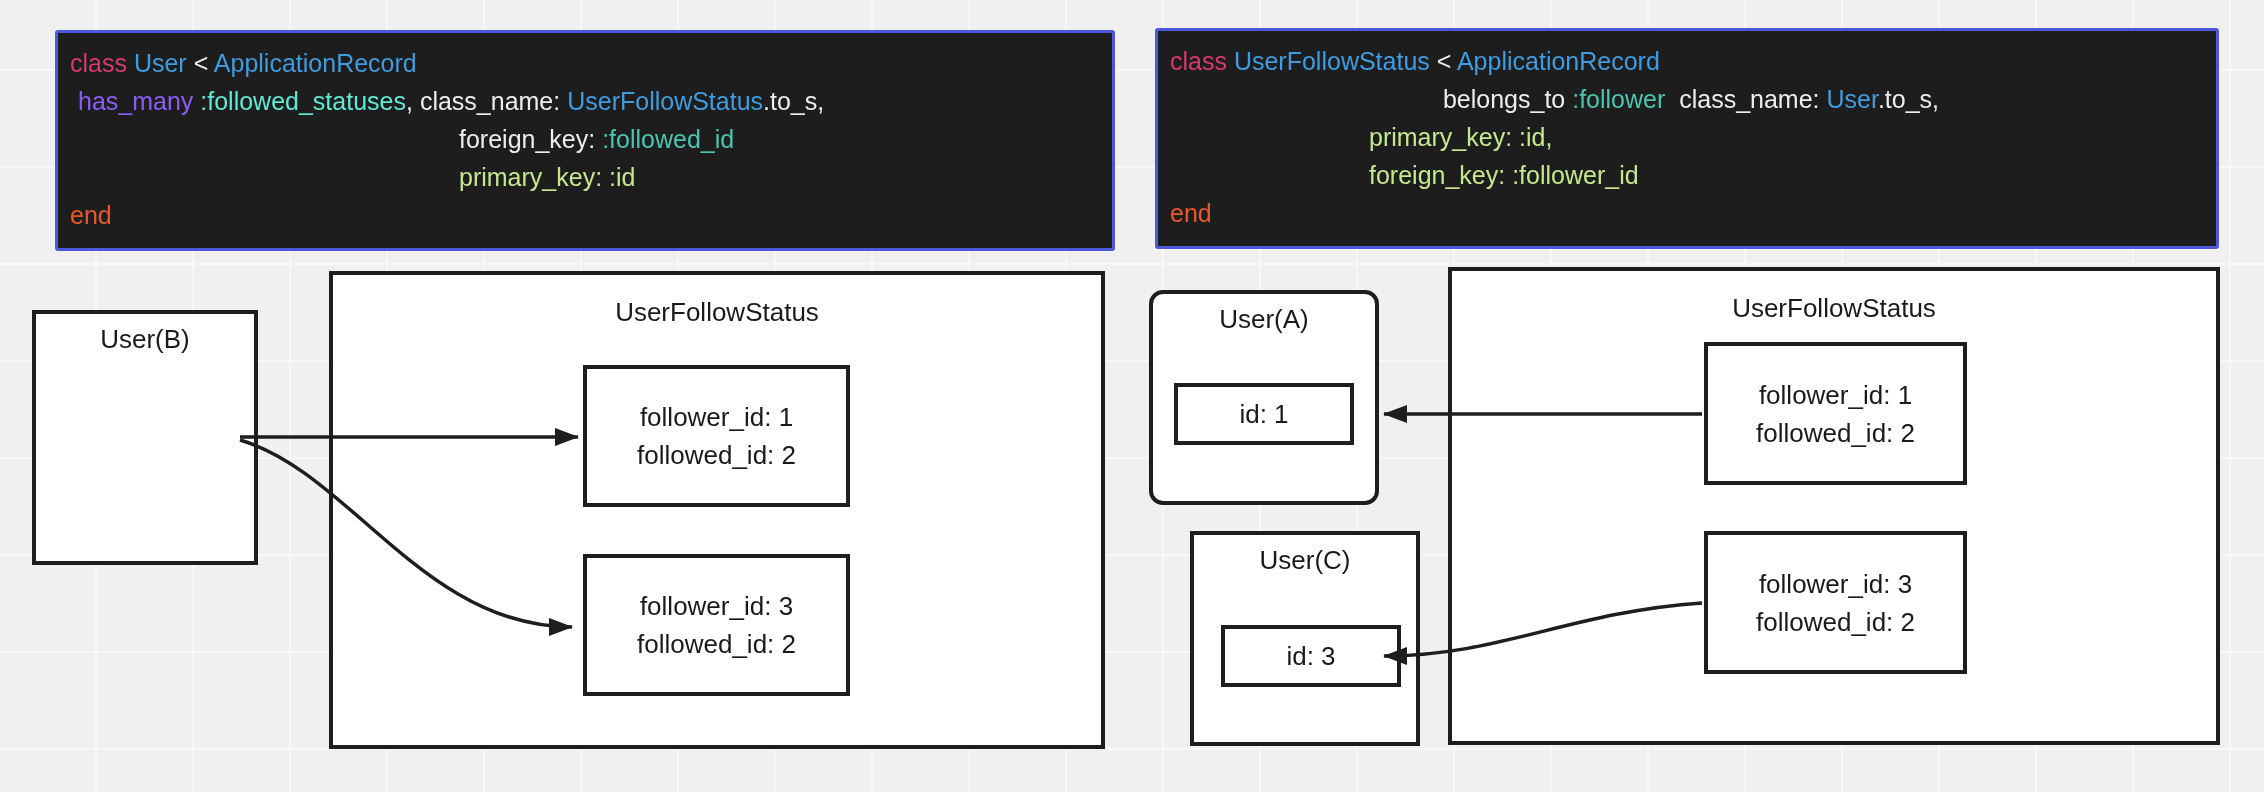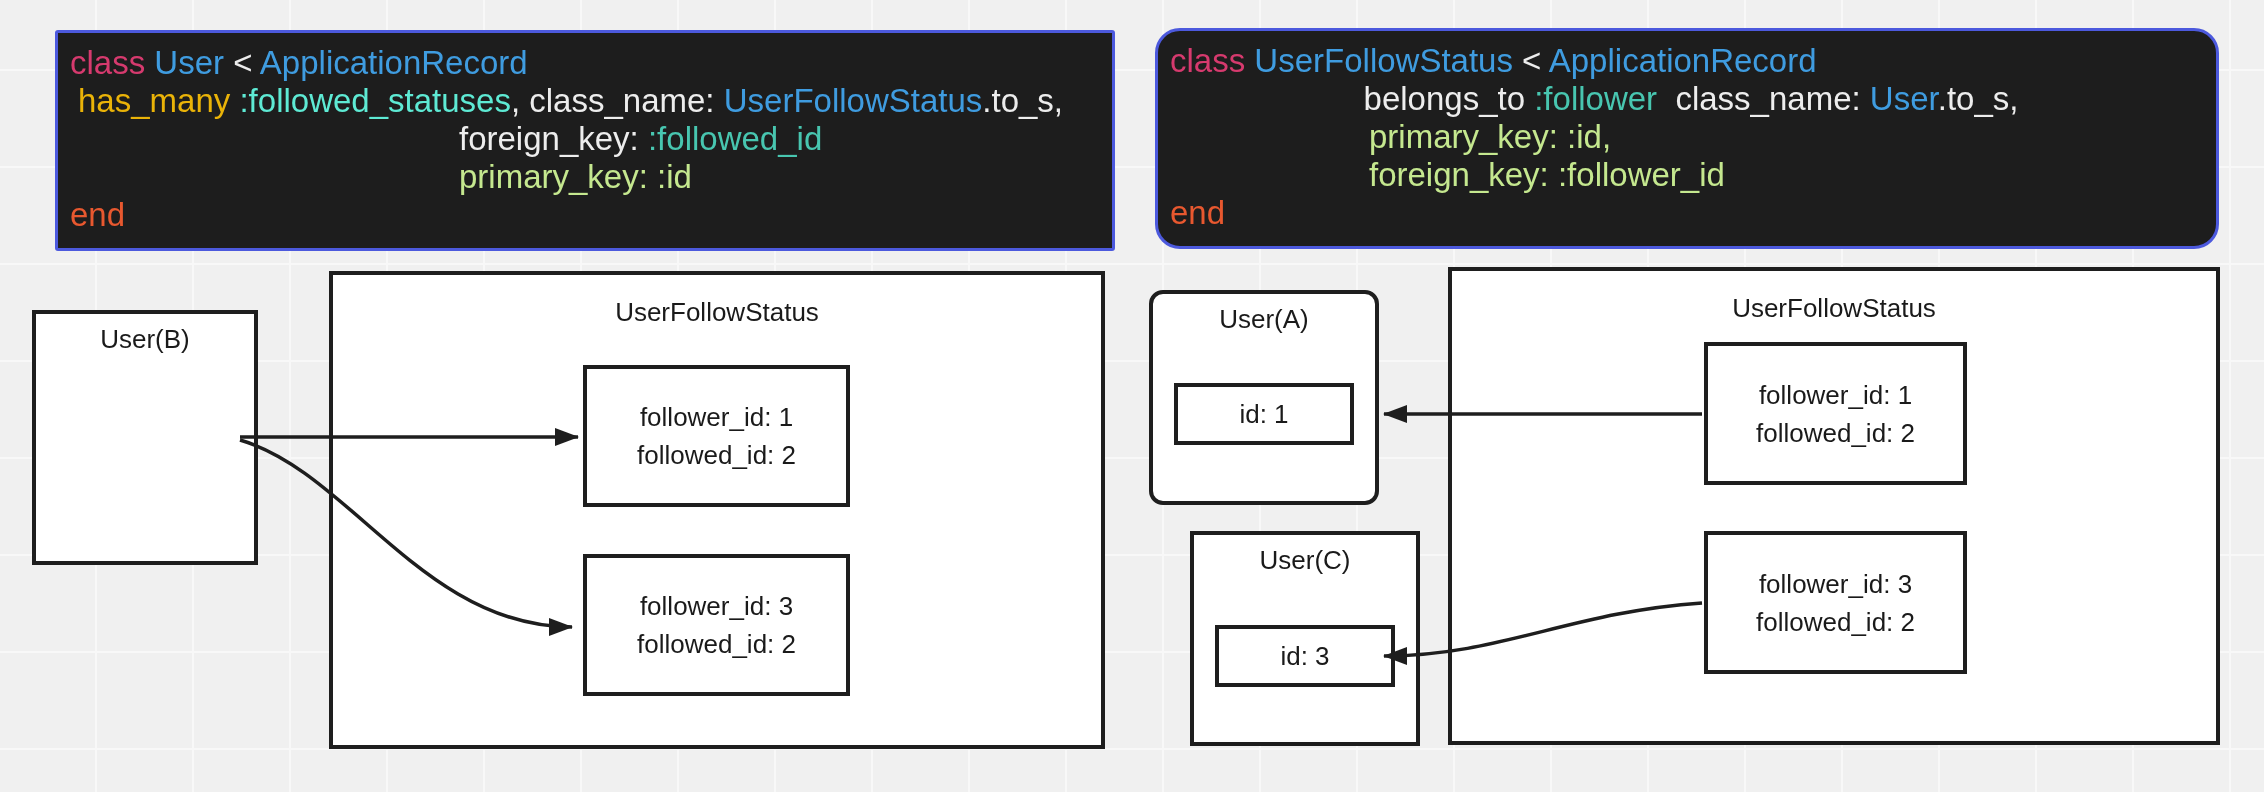--- a/index.html
+++ b/index.html
@@ -18,27 +18,27 @@
     background-position:95px 69px;
   }
   
   .code-block{
     position:absolute;
     background:#1d1d1d;
     border:3px solid #4c59dd;
     border-radius:3px;
     box-sizing:border-box;
     padding:11px 12px;
-    font-size:33px;
+    font-size:25px;
     line-height:38px;
     color:#ededed;
   }
   .code-line{white-space:pre;}
   #code-left{left:55px;top:30px;width:1060px;height:221px;}
-  #code-right{left:1155px;top:28px;width:1064px;height:221px;border-radius:25px;}
+  #code-right{left:1155px;top:28px;width:1064px;height:221px;}
   
   .shape{
     position:absolute;
     background:#ffffff;
     border:4px solid #1e1e1e;
     box-sizing:border-box;
     color:#1a1a1a;
   }
   .shape-title{
     text-align:center;
@@ -55,38 +55,38 @@
     font-size:26px;line-height:38px;
   }
   #user-b{left:32px;top:310px;width:226px;height:255px;}
   #id-b{left:19px;top:92px;width:182px;height:62px;}
   #ufs-left{left:329px;top:271px;width:776px;height:478px;}
   #rec-l1{left:250px;top:90px;width:267px;height:142px;}
   #rec-l2{left:250px;top:279px;width:267px;height:142px;}
   #user-a{left:1149px;top:290px;width:230px;height:215px;border-radius:14px;}
   #id-a{left:21px;top:89px;width:180px;height:62px;}
   #user-c{left:1149px;top:531px;width:230px;height:215px;margin-left:41px;}
-  #id-c{left:21px;top:90px;width:180px;height:62px;}
+  #id-c{left:27px;top:90px;width:180px;height:62px;}
   #ufs-right{left:1448px;top:267px;width:772px;height:478px;}
   #rec-r1{left:252px;top:71px;width:263px;height:143px;}
   #rec-r2{left:252px;top:260px;width:263px;height:143px;}
   
   #arrows{
     position:absolute;left:0;top:0;width:2264px;height:792px;
     pointer-events:none;
   }
 </style>
 </head>
 <body>
 
 <div class="canvas" style="background-color: rgb(240, 240, 240);">
 
   <div id="code-left" class="code-block" style="background: rgb(29, 29, 29); border-color: rgb(76, 89, 221);">
       <div class="code-line" style="padding-left: 0px;"><span style="color: rgb(214, 58, 110);">class </span><span style="color: rgb(63, 156, 224);">User</span><span style="color: rgb(237, 237, 237);"> &lt; </span><span style="color: rgb(63, 156, 224);">ApplicationRecord</span></div>
-      <div class="code-line" style="padding-left: 8px;"><span style="color: #eab308;">has_many </span><span style="color: #5eead4;">:followed_statuses</span><span style="color: rgb(237, 237, 237);">, class_name: </span><span style="color: rgb(63, 156, 224);">UserFollowStatus</span><span style="color: rgb(237, 237, 237);">.to_s,</span></div>
+      <div class="code-line" style="padding-left: 8px;"><span style="color: #8b5cf6;">has_many </span><span style="color: #5eead4;">:followed_statuses</span><span style="color: rgb(237, 237, 237);">, class_name: </span><span style="color: rgb(63, 156, 224);">UserFollowStatus</span><span style="color: rgb(237, 237, 237);">.to_s,</span></div>
       <div class="code-line" style="padding-left: 389px;"><span style="color: rgb(237, 237, 237);">foreign_key: </span><span style="color: rgb(72, 198, 176);">:followed_id</span></div>
       <div class="code-line" style="padding-left: 389px;"><span style="color: rgb(197, 232, 143);">primary_key: :id</span></div>
       <div class="code-line" style="padding-left: 0px;"><span style="color: rgb(232, 88, 47);">end</span></div>
     </div>
   <div id="code-right" class="code-block" style="background: rgb(29, 29, 29); border-color: rgb(76, 89, 221);">
       <div class="code-line" style="padding-left: 0px;"><span style="color: rgb(214, 58, 110);">class </span><span style="color: rgb(63, 156, 224);">UserFollowStatus</span><span style="color: rgb(237, 237, 237);"> &lt; </span><span style="color: rgb(63, 156, 224);">ApplicationRecord</span></div>
       <div class="code-line" style="padding-left: 8px; text-align: center;"><span style="color: rgb(237, 237, 237);">belongs_to </span><span style="color: rgb(72, 198, 176);">:follower</span><span style="color: rgb(237, 237, 237);">  class_name: </span><span style="color: rgb(63, 156, 224);">User</span><span style="color: rgb(237, 237, 237);">.to_s,</span></div>
       <div class="code-line" style="padding-left: 199px;"><span style="color: rgb(197, 232, 143);">primary_key: :id,</span></div>
       <div class="code-line" style="padding-left: 199px;"><span style="color: rgb(197, 232, 143);">foreign_key: :follower_id</span></div>
       <div class="code-line" style="padding-left: 0px;"><span style="color: rgb(232, 88, 47);">end</span></div>

